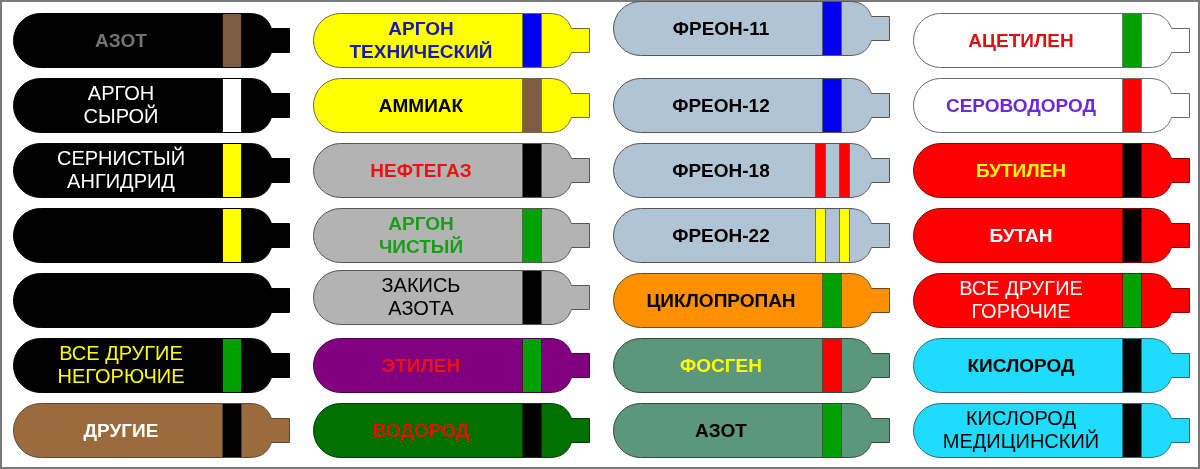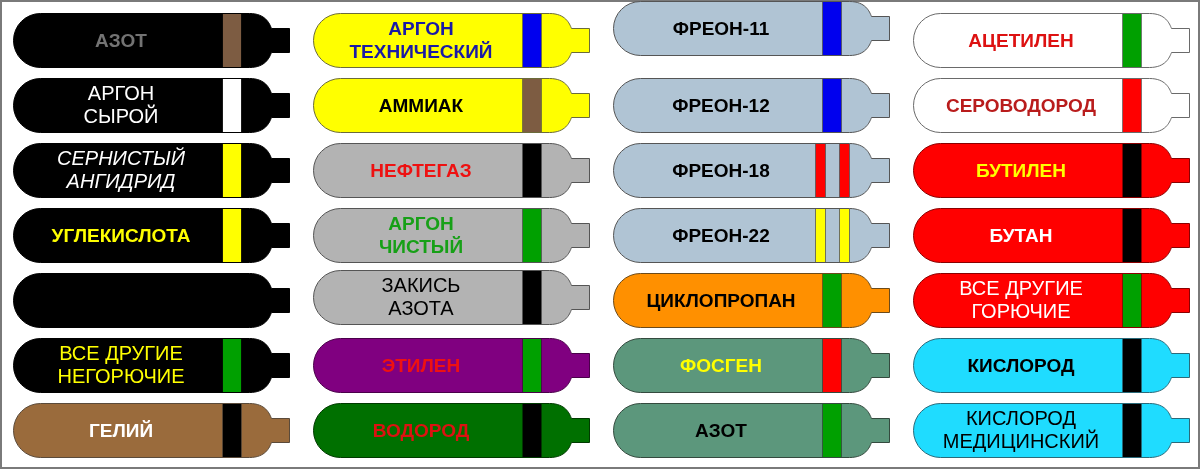--- a/index.html
+++ b/index.html
@@ -58,39 +58,38 @@
           </clipPath>
         </defs>
         <g transform="translate(0.5,0.5)">
           <path d="M27,0 L236,0 C252,0 256,10 258,15 L276,15 L276,39 L258,39 C256,44 252,54 236,54 L27,54 A27,27 0 0 1 27,0 Z" fill="#000000"></path>
           <g clip-path="url(#clip2)">
             <rect x="209" y="0" width="19" height="54" fill="#ffff00" stroke="#000000" stroke-width="0.8"></rect>
           </g>
           <path d="M27,0 L236,0 C252,0 256,10 258,15 L276,15 L276,39 L258,39 C256,44 252,54 236,54 L27,54 A27,27 0 0 1 27,0 Z" fill="none" stroke="#000000" stroke-width="1"></path>
         </g>
       </svg>
-      <div class="label regular" style="color: rgb(255, 255, 255); font-style: italic;">СЕРНИСТЫЙ
+      <div class="label regular" style="color: rgb(255, 255, 255);">СЕРНИСТЫЙ
 АНГИДРИД</div>
     </div>
     <div class="cyl" style="left: 13px; top: 208px;">
       <svg width="277" height="55">
         <defs>
           <clipPath id="clip3">
             <path d="M27,0 L236,0 C252,0 256,10 258,15 L276,15 L276,39 L258,39 C256,44 252,54 236,54 L27,54 A27,27 0 0 1 27,0 Z"></path>
           </clipPath>
         </defs>
         <g transform="translate(0.5,0.5)">
           <path d="M27,0 L236,0 C252,0 256,10 258,15 L276,15 L276,39 L258,39 C256,44 252,54 236,54 L27,54 A27,27 0 0 1 27,0 Z" fill="#000000"></path>
           <g clip-path="url(#clip3)">
             <rect x="209" y="0" width="19" height="54" fill="#ffff00" stroke="#000000" stroke-width="0.8"></rect>
           </g>
           <path d="M27,0 L236,0 C252,0 256,10 258,15 L276,15 L276,39 L258,39 C256,44 252,54 236,54 L27,54 A27,27 0 0 1 27,0 Z" fill="none" stroke="#000000" stroke-width="1"></path>
         </g>
       </svg>
-      <div class="label" style="color: rgb(255, 255, 0);">УГЛЕКИСЛОТА</div>
     </div>
     <div class="cyl" style="left: 13px; top: 273px;">
       <svg width="277" height="55">
         <defs>
           <clipPath id="clip4">
             <path d="M27,0 L236,0 C252,0 256,10 258,15 L276,15 L276,39 L258,39 C256,44 252,54 236,54 L27,54 A27,27 0 0 1 27,0 Z"></path>
           </clipPath>
         </defs>
         <g transform="translate(0.5,0.5)">
           <path d="M27,0 L236,0 C252,0 256,10 258,15 L276,15 L276,39 L258,39 C256,44 252,54 236,54 L27,54 A27,27 0 0 1 27,0 Z" fill="#000000"></path>
@@ -125,21 +124,21 @@
           </clipPath>
         </defs>
         <g transform="translate(0.5,0.5)">
           <path d="M27,0 L236,0 C252,0 256,10 258,15 L276,15 L276,39 L258,39 C256,44 252,54 236,54 L27,54 A27,27 0 0 1 27,0 Z" fill="#9a6b3c"></path>
           <g clip-path="url(#clip6)">
             <rect x="209" y="0" width="19" height="54" fill="#000000" stroke="#5a4a3a" stroke-width="0.8"></rect>
           </g>
           <path d="M27,0 L236,0 C252,0 256,10 258,15 L276,15 L276,39 L258,39 C256,44 252,54 236,54 L27,54 A27,27 0 0 1 27,0 Z" fill="none" stroke="#5a4a3a" stroke-width="1"></path>
         </g>
       </svg>
-      <div class="label" style="color: rgb(255, 255, 255);">ГЕЛИЙ</div>
+      <div class="label" style="color: rgb(255, 255, 255);">ДРУГИЕ</div>
     </div>
     <div class="cyl" style="left: 313px; top: 13px;">
       <svg width="277" height="55">
         <defs>
           <clipPath id="clip7">
             <path d="M27,0 L236,0 C252,0 256,10 258,15 L276,15 L276,39 L258,39 C256,44 252,54 236,54 L27,54 A27,27 0 0 1 27,0 Z"></path>
           </clipPath>
         </defs>
         <g transform="translate(0.5,0.5)">
           <path d="M27,0 L236,0 C252,0 256,10 258,15 L276,15 L276,39 L258,39 C256,44 252,54 236,54 L27,54 A27,27 0 0 1 27,0 Z" fill="#ffff00"></path>
@@ -402,21 +401,21 @@
           </clipPath>
         </defs>
         <g transform="translate(0.5,0.5)">
           <path d="M27,0 L236,0 C252,0 256,10 258,15 L276,15 L276,39 L258,39 C256,44 252,54 236,54 L27,54 A27,27 0 0 1 27,0 Z" fill="#ffffff"></path>
           <g clip-path="url(#clip22)">
             <rect x="209" y="0" width="19" height="54" fill="#ff0000" stroke="#6a6a6a" stroke-width="0.8"></rect>
           </g>
           <path d="M27,0 L236,0 C252,0 256,10 258,15 L276,15 L276,39 L258,39 C256,44 252,54 236,54 L27,54 A27,27 0 0 1 27,0 Z" fill="none" stroke="#6a6a6a" stroke-width="1"></path>
         </g>
       </svg>
-      <div class="label" style="color: #b91c1c;">СЕРОВОДОРОД</div>
+      <div class="label" style="color: #6d28d9;">СЕРОВОДОРОД</div>
     </div>
     <div class="cyl" style="left: 913px; top: 143px;">
       <svg width="277" height="55">
         <defs>
           <clipPath id="clip23">
             <path d="M27,0 L236,0 C252,0 256,10 258,15 L276,15 L276,39 L258,39 C256,44 252,54 236,54 L27,54 A27,27 0 0 1 27,0 Z"></path>
           </clipPath>
         </defs>
         <g transform="translate(0.5,0.5)">
           <path d="M27,0 L236,0 C252,0 256,10 258,15 L276,15 L276,39 L258,39 C256,44 252,54 236,54 L27,54 A27,27 0 0 1 27,0 Z" fill="#ff0000"></path>

